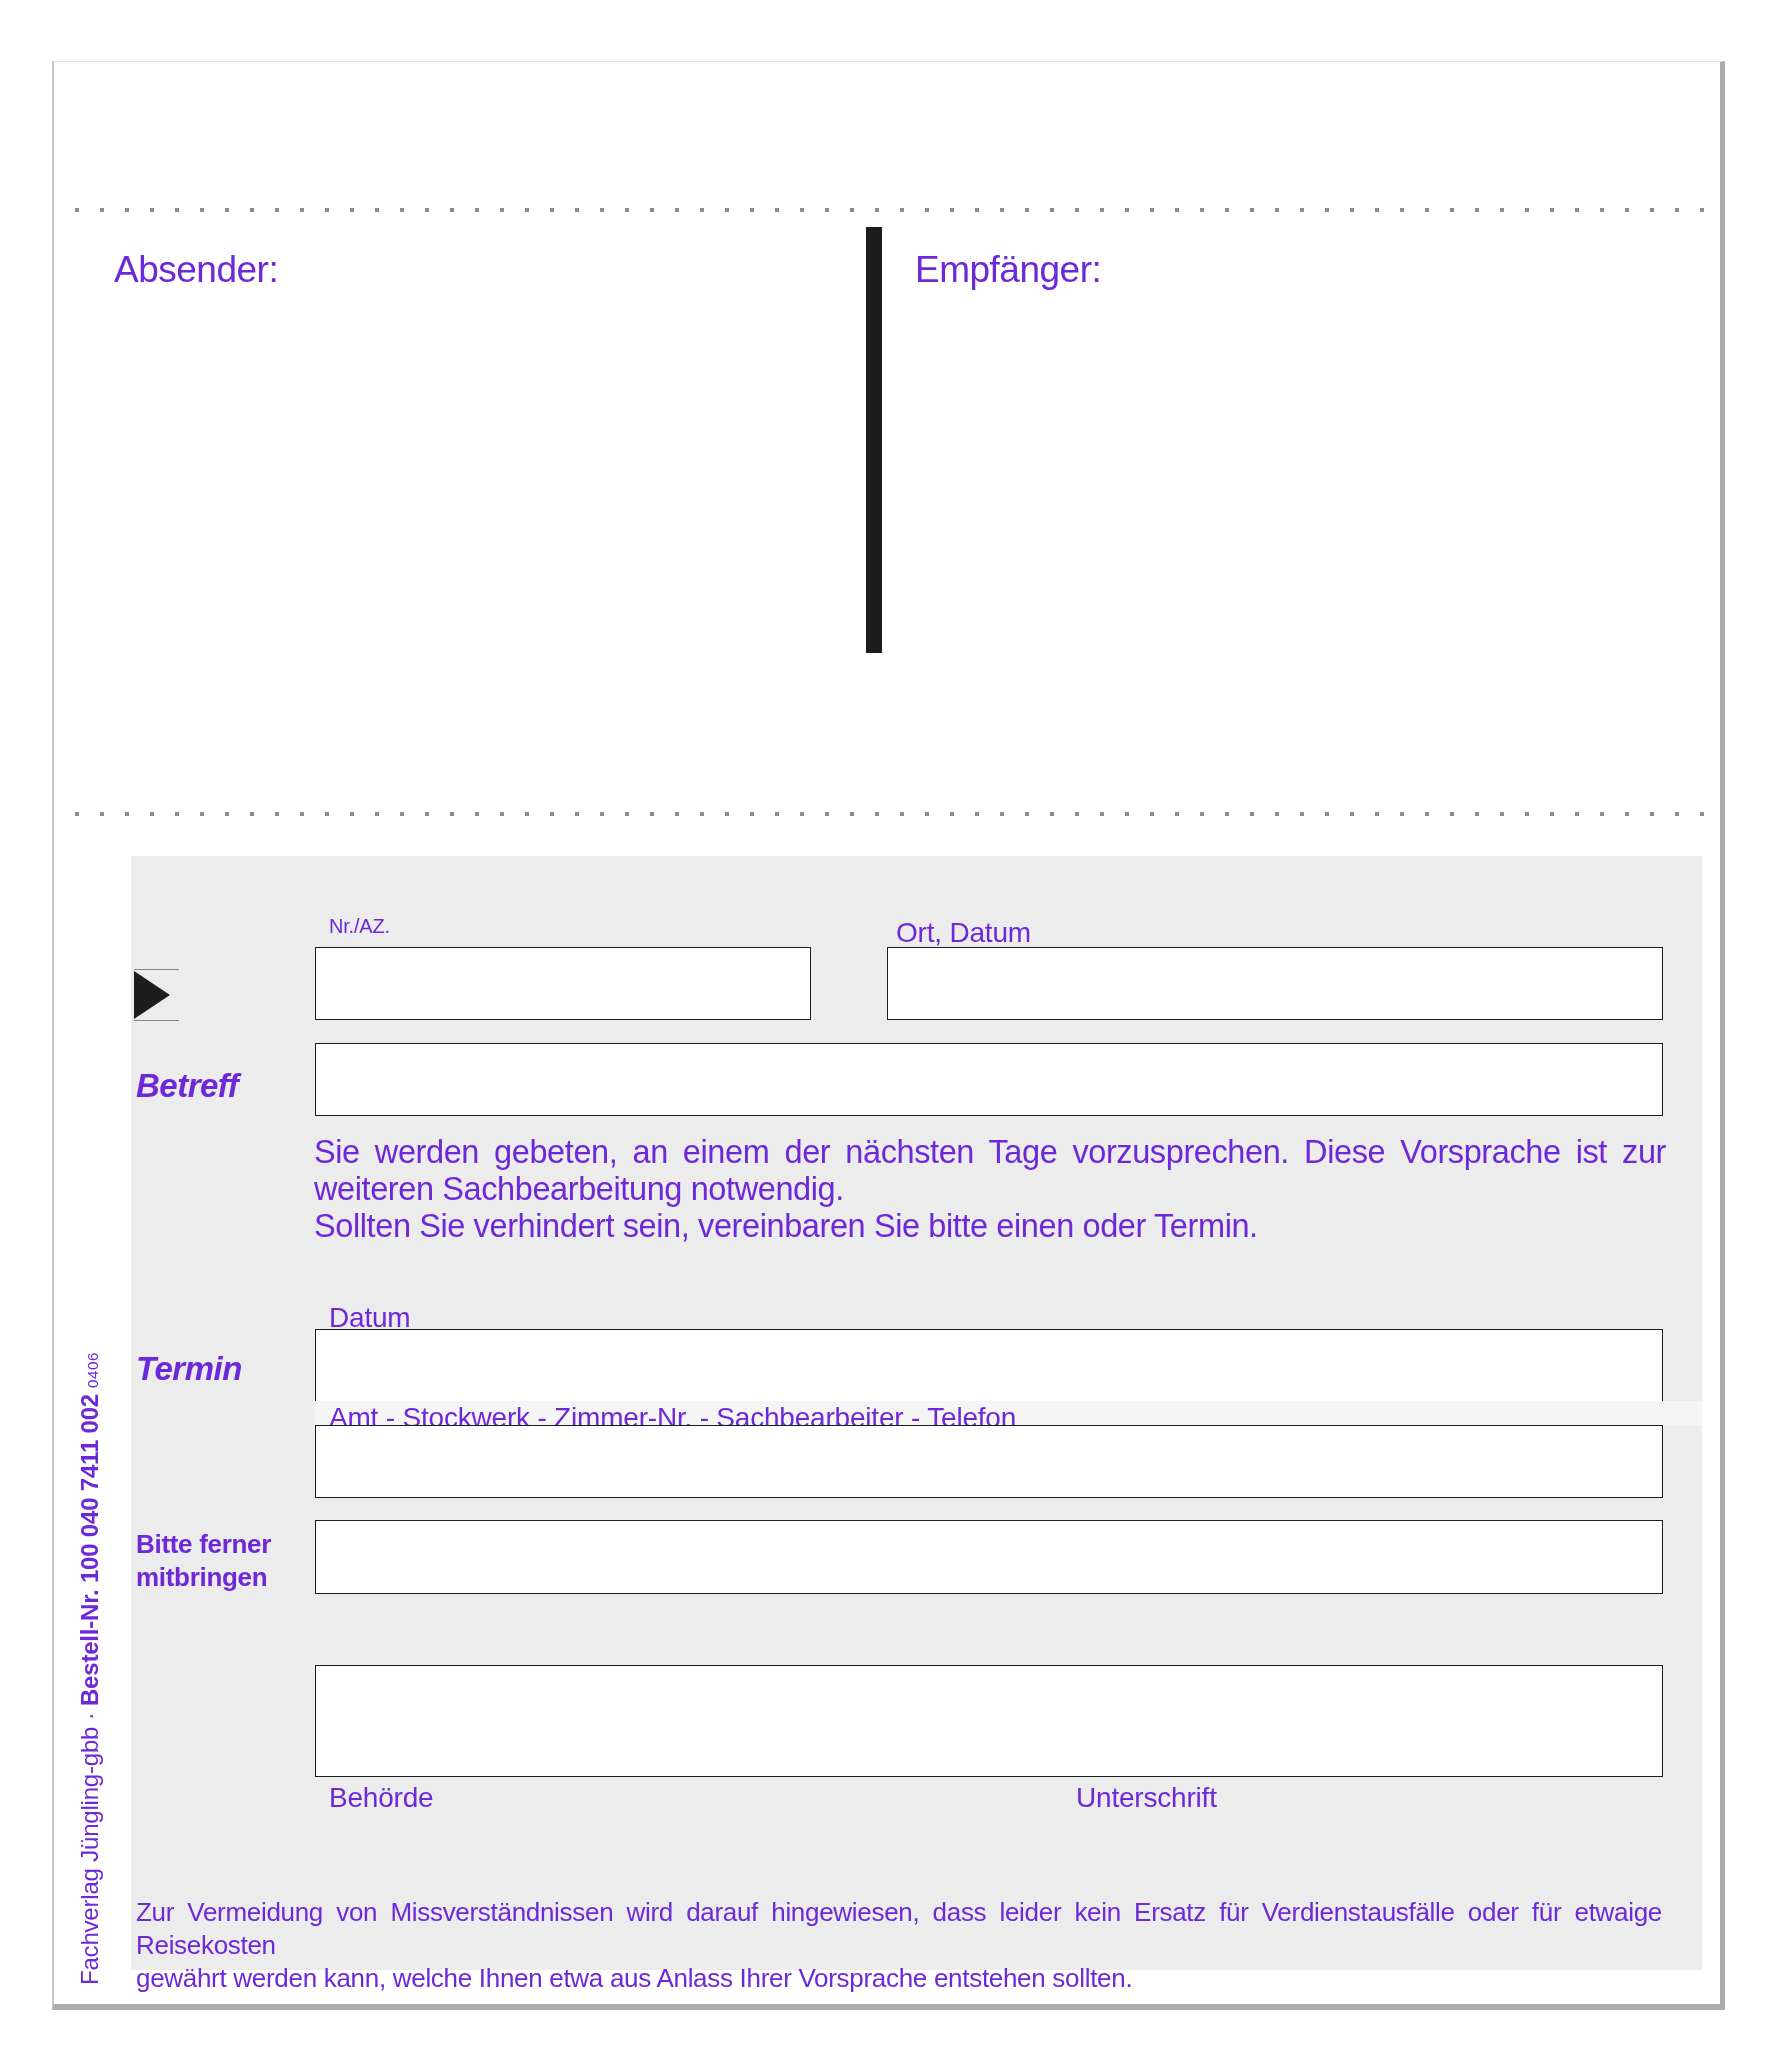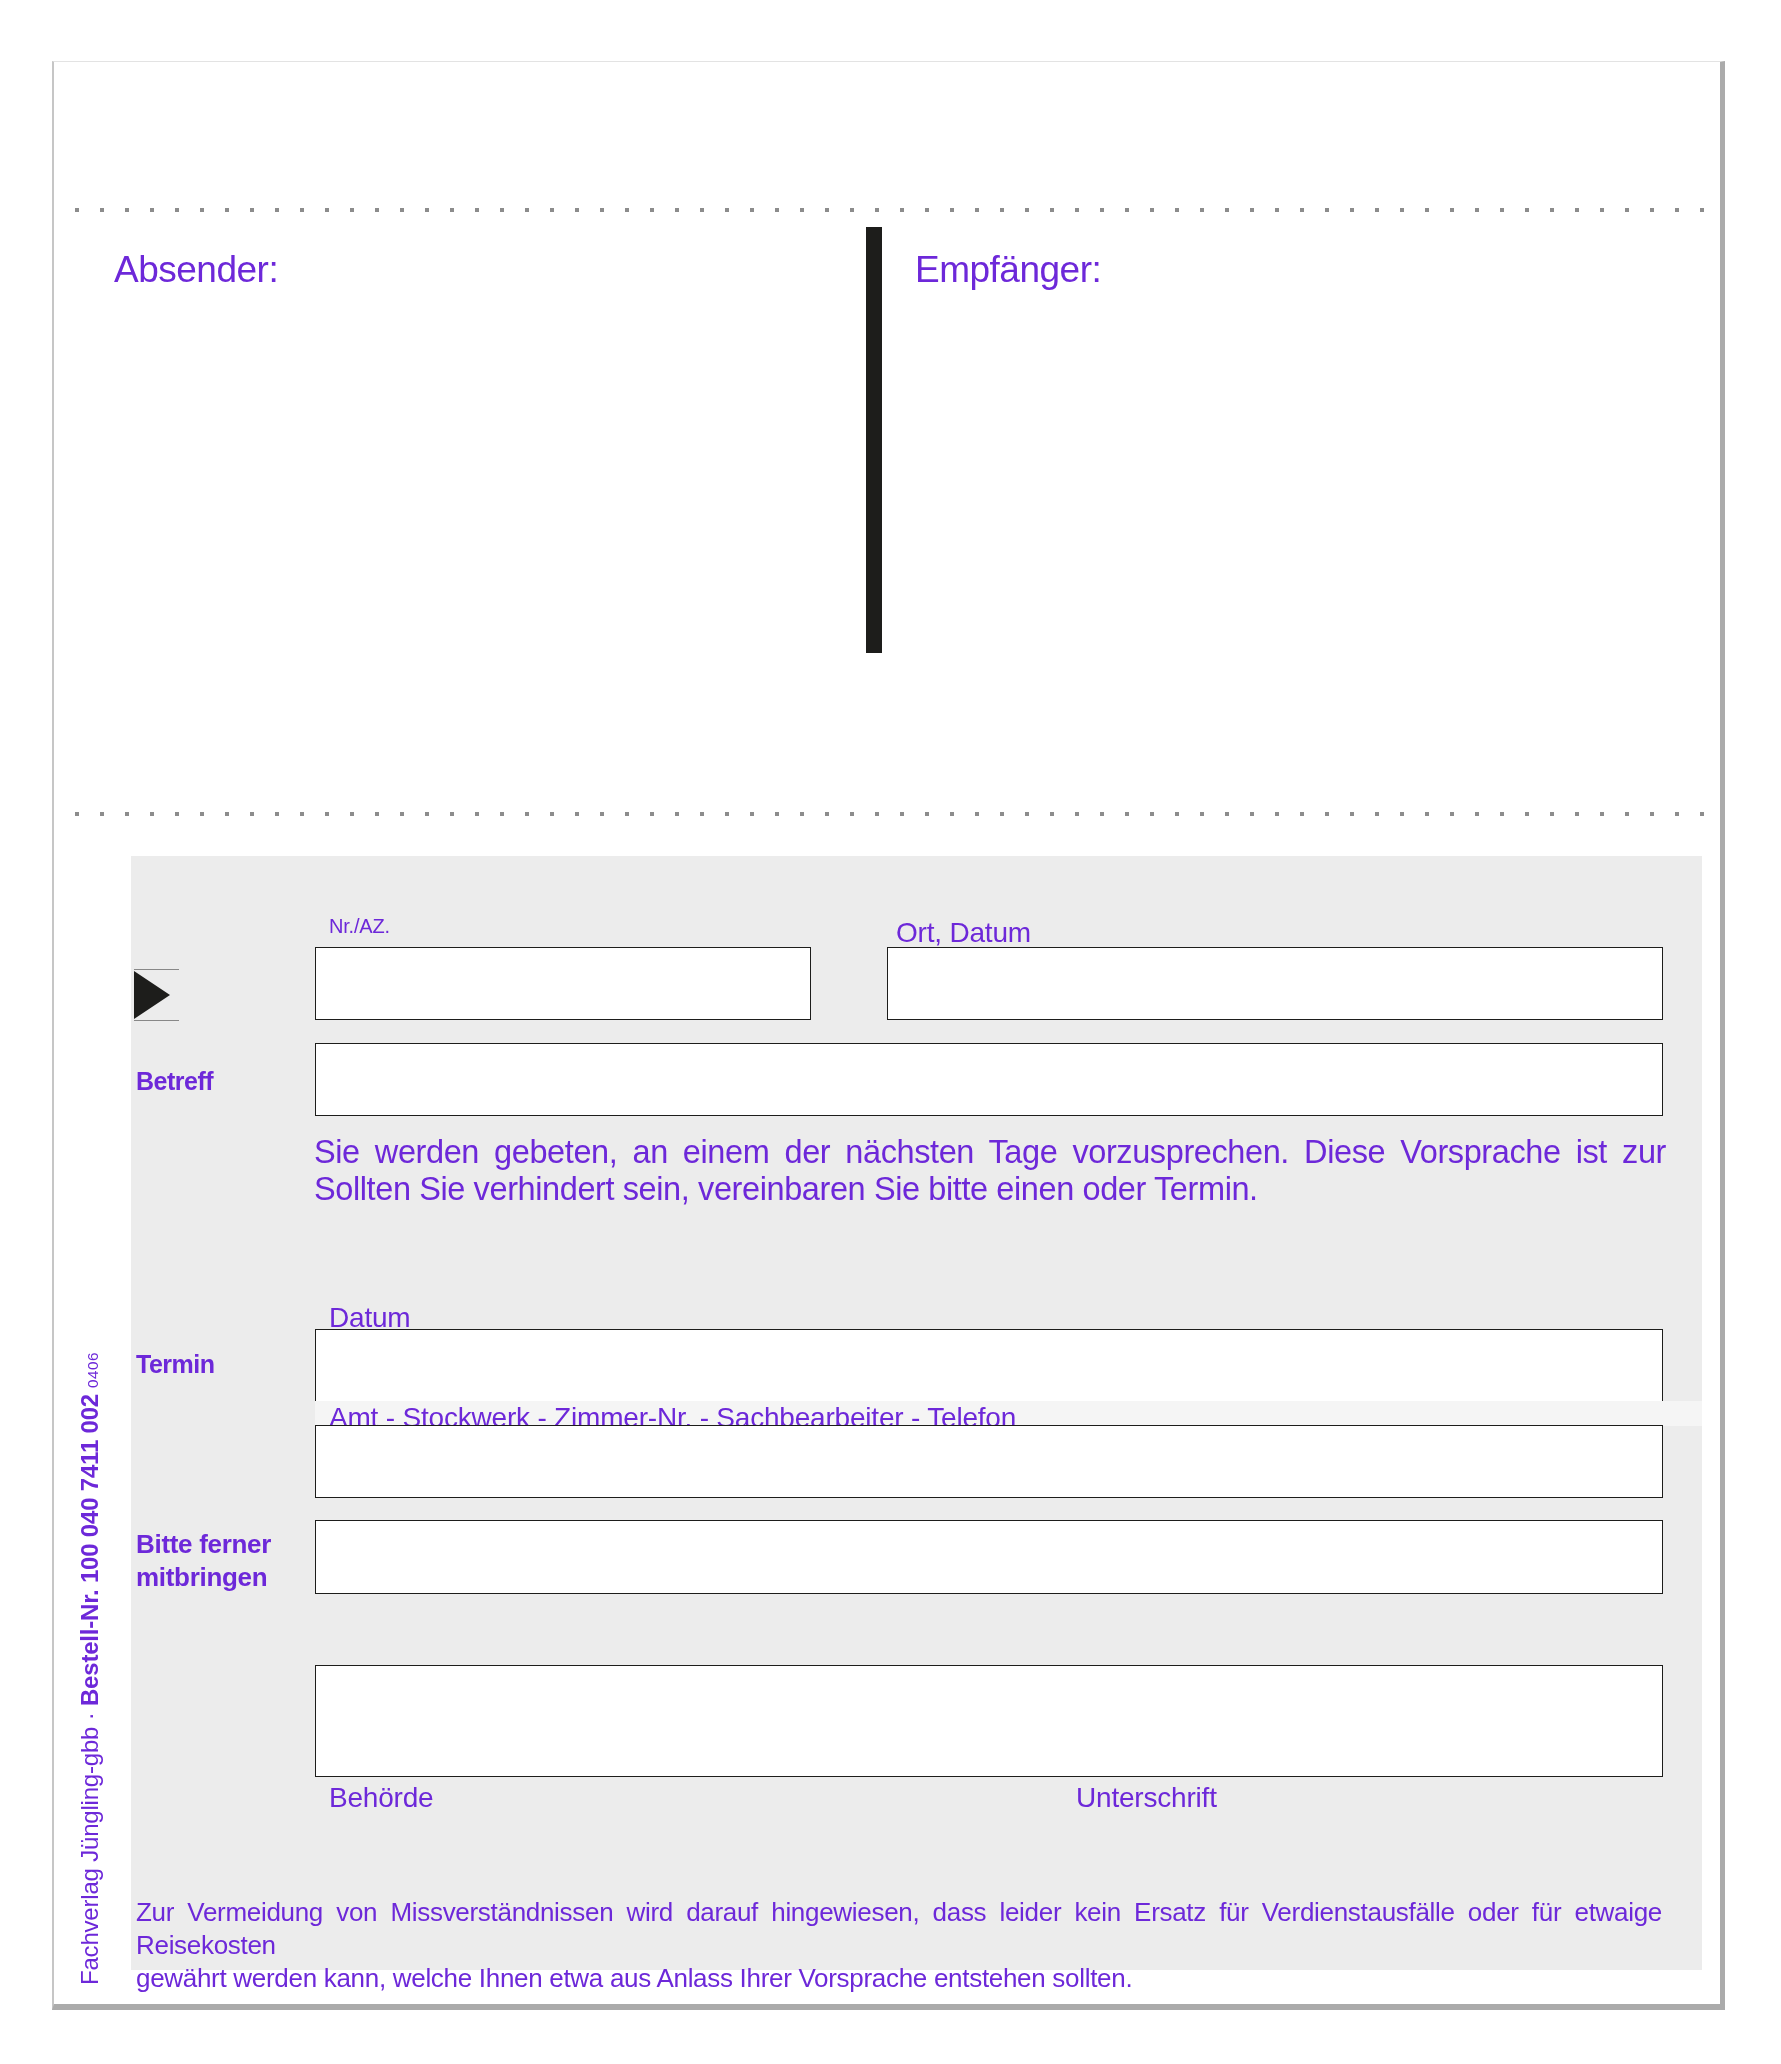--- a/index.html
+++ b/index.html
@@ -21,21 +21,21 @@
   }
   .addr-label{font-size:37px;letter-spacing:-0.5px;}
   .divider-bar{left:866px;top:227px;width:16.3px;height:426px;background:#1d1d1b;}
   .gray-area{left:131px;top:856px;width:1571px;height:1114px;background:#ececec;}
   .field{
     background:#ffffff;border:1.9px solid #1d1d1b;box-sizing:border-box;
     font-size:29px;padding:5.7px 9.6px;overflow:hidden;white-space:pre-wrap;
   }
   .lbl{font-size:28px;letter-spacing:-0.2px;white-space:nowrap;}
   .lbl-bold{font-size:20px;font-weight:normal;letter-spacing:-0.2px;white-space:nowrap;}
-  .section-lbl{font-size:25px;font-weight:bold;letter-spacing:-0.5px;white-space:nowrap;}
+  .section-lbl{font-size:33px;font-weight:bold;letter-spacing:-0.5px;white-space:nowrap;font-style:italic;}
   .small-bold{font-size:26px;font-weight:bold;line-height:32.5px;letter-spacing:-0.3px;white-space:nowrap;}
   .body-text{width:1352px;font-size:32.5px;line-height:37px;letter-spacing:-0.4px;}
   .jl{text-align:justify;text-align-last:justify;}
   .footer-text{width:1526px;font-size:26px;line-height:33px;letter-spacing:-0.3px;}
   .amt-strip{left:315px;top:1401px;width:1387px;height:25px;background:#f5f5f5;}
   .marker{
     left:134px;top:969px;width:45px;height:52px;box-sizing:border-box;
     border-top:1.9px solid #888;border-bottom:1.9px solid #888;
     display:flex;align-items:center;
   }
@@ -76,20 +76,21 @@
 
   <div class="abs marker">
     <div class="marker-tri"></div>
   </div>
 
   <div class="abs field" style="left:315px;top:1043px;width:1348px;height:73px;"></div>
   <div class="abs section-lbl" style="left:136px;top:1067px;">Betreff</div>
 
   <div class="abs body-text" style="left:314px;top:1134px;">
     <div class="jl">Sie werden gebeten, an einem der nächsten Tage vorzusprechen. Diese Vorsprache ist zur</div>
+    <div>weiteren Sachbearbeitung notwendig.</div>
     <div>Sollten Sie verhindert sein, vereinbaren Sie bitte einen oder Termin.</div>
   </div>
 
   <div class="abs lbl" style="left:329px;top:1302px;">Datum</div>
   <div class="abs field" style="left:315px;top:1329px;width:1348px;height:73px;"></div>
   <div class="abs section-lbl" style="left:136px;top:1350px;">Termin</div>
 
   <div class="abs amt-strip"></div>
   <div class="abs lbl" style="left:329px;top:1402px;">Amt - Stockwerk - Zimmer-Nr. - Sachbearbeiter - Telefon</div>
   <div class="abs field" style="left:315px;top:1425px;width:1348px;height:73px;"></div>

